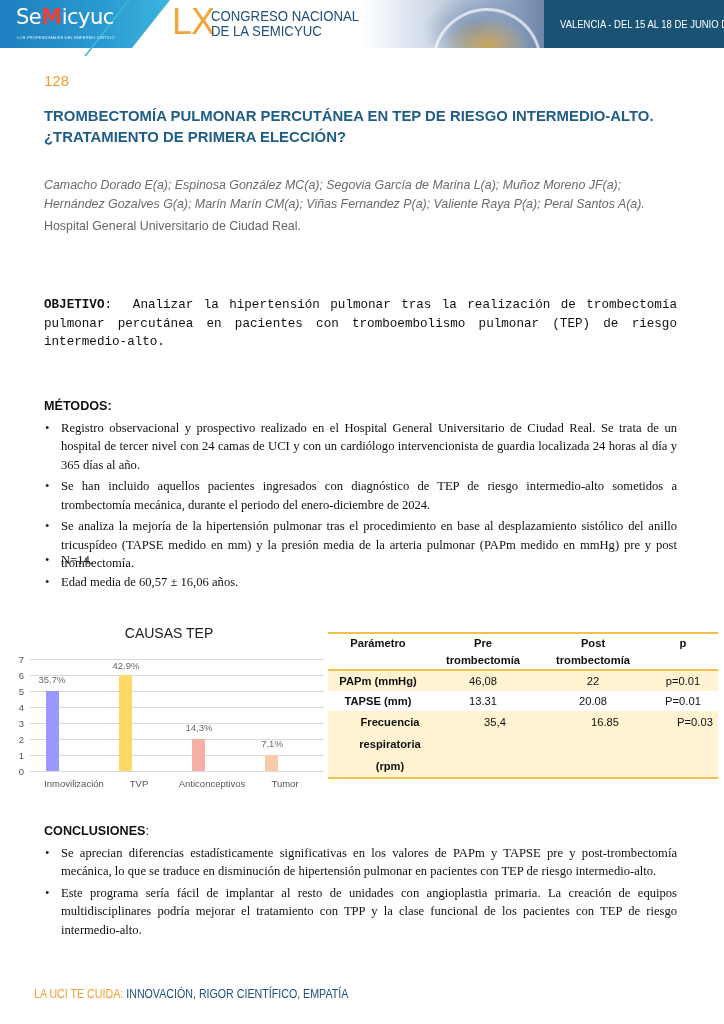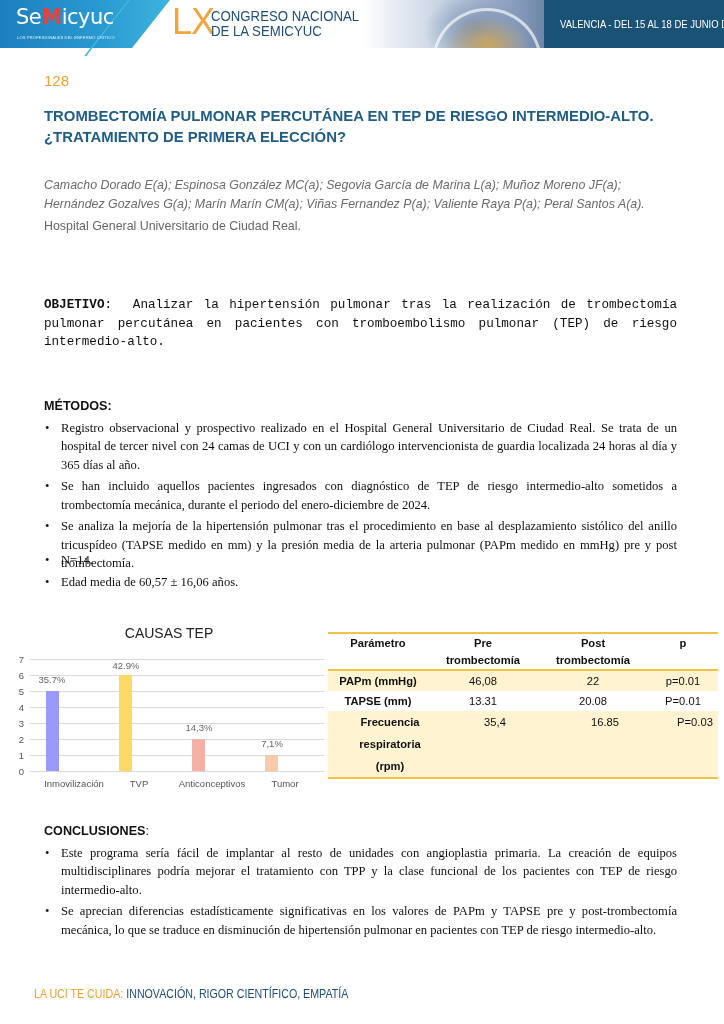--- a/index.html
+++ b/index.html
@@ -233,20 +233,20 @@
       <td>35,4</td>
       <td>16.85</td>
       <td>P=0.03</td>
     </tr>
   </tbody>
 </table>
 
 <div class="section conclusiones">
   <div><span class="hd">CONCLUSIONES</span><span>:</span></div>
   <ul class="bullets">
+    <li>Se aprecian diferencias estadísticamente significativas en los valores de PAPm y TAPSE pre y post-trombectomía mecánica, lo que se traduce en disminución de hipertensión pulmonar en pacientes con TEP de riesgo intermedio-alto.</li>
     <li>Este programa sería fácil de implantar al resto de unidades con angioplastia primaria. La creación de equipos multidisciplinares podría mejorar el tratamiento con TPP y la clase funcional de los pacientes con TEP de riesgo intermedio-alto.</li>
-    <li>Se aprecian diferencias estadísticamente significativas en los valores de PAPm y TAPSE pre y post-trombectomía mecánica, lo que se traduce en disminución de hipertensión pulmonar en pacientes con TEP de riesgo intermedio-alto.</li>
   </ul>
 </div>
 
 <div class="footer">
   <span class="orange">LA UCI TE CUIDA: </span><span class="blue">INNOVACIÓN, RIGOR CIENTÍFICO, EMPATÍA</span>
 </div>
 
 </body></html>

